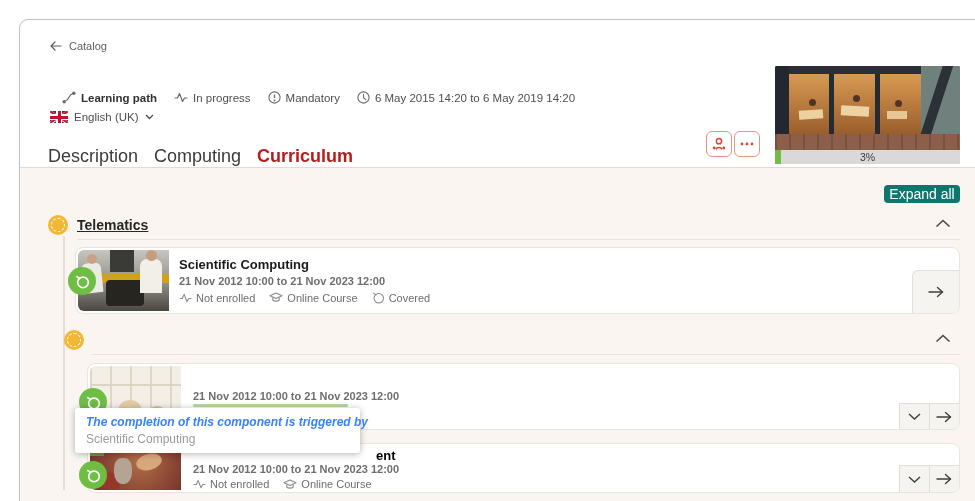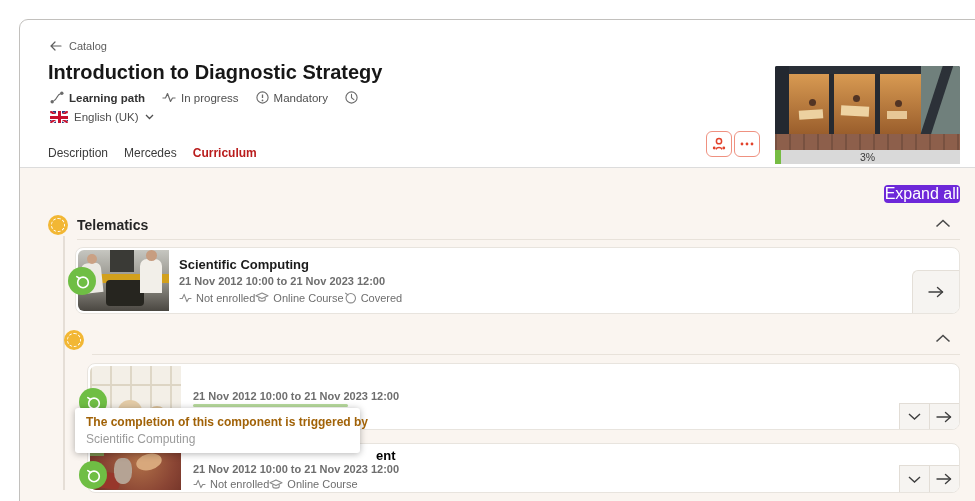--- a/index.html
+++ b/index.html
@@ -4,28 +4,28 @@
 <style>
   html,body { margin:0; padding:0; background:#fff; font-family:"Liberation Sans","DejaVu Sans",sans-serif; }
   .frame { position:relative; width:971px; height:497px; margin:19px; border:1px solid #c2c0bd;
            border-radius:9px; background:#fff; overflow:hidden; box-sizing:border-box; }
   svg { display:block; }
 
   
   .breadcrumb { position:absolute; left:30px; top:20px; display:flex; align-items:center; gap:7px;
                 font-size:11px; color:#5e5e5e; cursor:pointer; z-index:2;}
   .page-title { position:absolute; left:28px; top:41px; font-size:20px; font-weight:bold; color:#171717; }
-  .meta-row { position:absolute; left:30px; top:71px; display:flex; gap:17px; align-items:center;
+  .meta-row { position:absolute; left:42px; top:71px; display:flex; gap:17px; align-items:center;
               font-size:11.5px; color:#4f4f4f; }
   .meta-item { display:flex; gap:5px; align-items:center; }
   .meta-item .micon { color:#6a6a6a; display:flex; }
   .meta-item.bold span.txt { font-weight:bold; color:#323232; }
   .lang-row { position:absolute; left:30px; top:91px; display:flex; gap:6px; align-items:center;
               font-size:11.5px; color:#4f4f4f; cursor:pointer; }
-  .tabs { position:absolute; left:28px; top:126px; display:flex; gap:16px; font-size:12px; color:#3b3b3b; }
+  .tabs { position:absolute; left:28px; top:126px; display:flex; gap:16px; font-size:18px; color:#3b3b3b; }
   .tab { padding-bottom:7px; cursor:pointer; border-bottom:3px solid transparent; }
   .tab.active { font-weight:bold; color:#b91c1c; border-bottom-color:#e84e1c; }
   .header-sep { position:absolute; left:0; top:147px; width:100%; height:1px; background:#dcdcdc; }
 
   .icon-btn { position:absolute; width:26px; height:26px; border:1px solid #ef9180; border-radius:6px;
               background:#fff; display:flex; align-items:center; justify-content:center; color:#e2432c;
               cursor:pointer; box-sizing:border-box; }
   #btn-member { left:686px; top:111px; }
   #btn-more   { left:714px; top:111px; }
 
@@ -47,28 +47,28 @@
   .cp-beam   { position:absolute; right:22px; top:-12px; width:10px; height:116px; background:#2c3138; transform:rotate(18deg); }
   .cp-brick  { position:absolute; left:0; bottom:0; width:100%; height:16px; background:#8d5f4b;
                background-image:repeating-linear-gradient(90deg, rgba(0,0,0,.15) 0 2px, transparent 2px 14px); }
 
   .progressbar { position:absolute; left:755px; top:130px; width:185px; height:14px; background:#d9d9d9; }
   .progress-fill { position:absolute; left:0; top:0; bottom:0; width:3.5%; background:#76bc43; }
   .progress-label { position:absolute; width:100%; text-align:center; font-size:10.5px; color:#3a3a3a; top:1px; }
 
   
   .content { position:absolute; left:0; top:148px; width:100%; height:348px; background:#faf5f0; }
-  .expand-btn { position:absolute; left:864px; top:17px; width:76px; height:18px; background:#6d28d9;
-                border-radius:4px; color:#fff; font-size:16px; display:flex; align-items:center;
+  .expand-btn { position:absolute; left:864px; top:17px; width:76px; height:18px; background:#0f766e;
+                border-radius:4px; color:#fff; font-size:14px; display:flex; align-items:center;
                 justify-content:center; cursor:pointer; }
   .timeline { position:absolute; left:43px; top:68px; width:2px; height:254px; background:#e5ded6; }
 
   .sec-dot { position:absolute; width:20px; height:20px; border-radius:50%; background:#f2b734; z-index:2; }
   .sec-dot::after { content:""; position:absolute; inset:3px; border:1.5px dashed #fff; border-radius:50%; }
-  .sec-title { position:absolute; font-size:14px; font-weight:bold; color:#262626; }
+  .sec-title { position:absolute; font-size:14px; font-weight:bold; color:#262626;text-decoration:underline; }
   .sec-chevron { position:absolute; color:#4a4a4a; cursor:pointer; }
   .sec-sep { position:absolute; height:1px; background:#e8e2da; }
 
   #sec1-dot { left:28px; top:47px; }  #sec1-title { left:57px; top:49px; }
   #sec1-chevron { left:915px; top:51px; } #sec1-sep { left:57px; top:71px; width:883px; }
   #sec2-dot { left:44px; top:162px; } #sec2-title { left:72px; top:164px; }
   #sec2-chevron { left:915px; top:166px; } #sec2-sep { left:72px; top:186px; width:868px; }
 
   .card { position:absolute; background:#fff; border:1px solid #e8e4de; border-radius:8px; box-sizing:border-box; }
   #card1 { left:55px; top:79px;  width:885px; height:67px; }
@@ -103,42 +103,42 @@
   .badge { position:absolute; width:28px; height:28px; border-radius:50%; background:#6fbe44;
            display:flex; align-items:center; justify-content:center; color:#fff; z-index:3; }
   #card1 .badge { left:-8px; top:19px; } #card2 .badge { left:-9px; top:24px; } #card3 .badge { left:-9px; top:17px; }
 
   .card-title { position:absolute; left:103px; top:9px; font-size:13px; font-weight:bold; color:#1b1b1b; }
   #card2 .card-title { left:105px; }
   .card-date { position:absolute; left:103px; top:27px; font-size:11px; color:#6e6e6e;font-weight:bold; }
   #card2 .card-date { left:105px; top:26px; }
   #card3 .card-title-frag { position:absolute; left:288px; top:4px; font-size:13px; font-weight:bold; color:#000000; }
   #card3 .card-date { left:105px; top:19px; }
-  .card-status { position:absolute; left:103px; top:43px; display:flex; font-size:11px;
+  .card-status { position:absolute; left:103px; top:43px; display:flex; gap:14px; font-size:11px;
                  color:#6e6e6e; align-items:center; }
   #card3 .card-status { left:105px; top:34px; }
   .status-item { display:flex; gap:4px; align-items:center; }
   .status-item .sicon { color:#8a8a8a; display:flex; }
 
   .progress-line { position:absolute; left:105px; top:40px; width:155px; height:3px; background:#b6d99c; border-radius:2px; }
 
   .arrow-btn-lg { position:absolute; right:0; bottom:0; width:46px; height:42px; background:#f6f4f1;
                   border-left:1px solid #e4dfd8; border-top:1px solid #e4dfd8; border-radius:6px 0 7px 0;
                   display:flex; align-items:center; justify-content:center; color:#3f3f3f; cursor:pointer; }
   .btn-pair { position:absolute; right:0; bottom:0; display:flex; }
   .small-btn { width:30px; height:26px; background:#f6f4f1; border-left:1px solid #e2ddd6;
                border-top:1px solid #e2ddd6; display:flex; align-items:center; justify-content:center;
                color:#3f3f3f; cursor:pointer; box-sizing:border-box; }
   .small-btn.last { border-radius:0 0 7px 0; }
   #card3 .small-btn { height:27px; }
 
   
   .tooltip { position:absolute; left:55px; top:388px; width:285px; height:45px; background:#fff;
              border-radius:3px; box-shadow:0 1px 7px rgba(0,0,0,.30); z-index:10; }
-  .tooltip-line1 { position:absolute; left:11px; top:7px; font-size:12px; font-weight:bold; color:#a16207; white-space:nowrap; }
+  .tooltip-line1 { position:absolute; left:11px; top:7px; font-size:12px; font-weight:bold; color:#3b82f6; white-space:nowrap;font-style:italic; }
   .tooltip-line2 { position:absolute; left:11px; top:24px; font-size:12px; color:#9b9b9b; white-space:nowrap; }
 
   
   .flag { position:relative; width:18px; height:12px; overflow:hidden; border-radius:1px; background:#29367c; flex:none; }
   .flag .dw { position:absolute; left:-4px; top:4.5px; width:26px; height:3px; background:#fff; }
   .flag .dw.a { transform:rotate(33deg); } .flag .dw.b { transform:rotate(-33deg); }
   .flag .dr { position:absolute; left:-4px; top:5.25px; width:26px; height:1.5px; background:#c8102e; }
   .flag .dr.a { transform:rotate(33deg); } .flag .dr.b { transform:rotate(-33deg); }
   .flag .cvw { position:absolute; left:6.2px; top:0; width:5.6px; height:100%; background:#fff; }
   .flag .chw { position:absolute; left:0; top:3.4px; width:100%; height:5.2px; background:#fff; }
@@ -152,21 +152,20 @@
 
   <div class="breadcrumb">
     <span>
       <svg width="12" height="10" viewBox="0 0 12 10" fill="none" stroke="currentColor" stroke-width="1.2" stroke-linecap="round">
           <path d="M5 1 L1 5 L5 9 M1 5 H11"></path>
         </svg>
     </span>
     <span>Catalog</span>
   </div>
 
-  <div class="page-title">Introduction to Diagnostic Strategy</div>
 
   <div class="meta-row">
     <div class="meta-item bold">
       <span class="micon">
         <svg width="14" height="13" viewBox="0 0 14 13" fill="none" stroke="currentColor" stroke-width="1.2">
             <circle cx="2.2" cy="10.8" r="1.7" fill="currentColor" stroke="none"></circle>
             <circle cx="11.8" cy="2.2" r="1.7" fill="currentColor" stroke="none"></circle>
             <path d="M3.5 10 C 7 9.5, 7 3, 10.5 2.8"></path>
           </svg>
       </span>
@@ -190,20 +189,21 @@
       </span>
       <span class="txt">Mandatory</span>
     </div>
     <div class="meta-item">
       <span class="micon">
         <svg width="13" height="13" viewBox="0 0 13 13" fill="none" stroke="currentColor" stroke-width="1.1" stroke-linecap="round">
             <circle cx="6.5" cy="6.5" r="5.6"></circle>
             <polyline points="6.5,3.4 6.5,6.8 8.9,8.6"></polyline>
           </svg>
       </span>
+      <span class="txt">6 May 2015 14:20 to 6 May 2019 14:20</span>
     </div>
   </div>
 
   <div class="lang-row">
     <span class="flag">
       <span class="dw a"></span>
         <span class="dw b"></span>
       <span class="dr a"></span>
         <span class="dr b"></span>
       <span class="cvw"></span>
@@ -214,21 +214,21 @@
     <span>English (UK)</span>
     <span>
       <svg width="9" height="6" viewBox="0 0 9 6" fill="none" stroke="#4f4f4f" stroke-width="1.3">
           <polyline points="1,1 4.5,4.5 8,1"></polyline>
         </svg>
     </span>
   </div>
 
   <div class="tabs">
     <div class="tab">Description</div>
-    <div class="tab">Mercedes</div>
+    <div class="tab">Computing</div>
     <div class="tab active">Curriculum</div>
   </div>
   <div class="header-sep"></div>
 
   <div class="icon-btn" id="btn-member">
     <span>
       <svg width="16" height="14" viewBox="0 0 16 14" fill="none" stroke="currentColor" stroke-width="1.5">
           <circle cx="8" cy="4.2" r="2.6"></circle>
           <circle cx="3.2" cy="11" r="1.4" fill="currentColor" stroke="none"></circle>
           <circle cx="12.8" cy="11" r="1.4" fill="currentColor" stroke="none"></circle>

